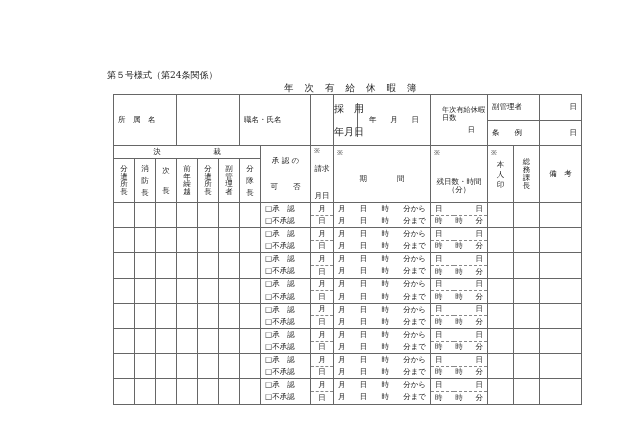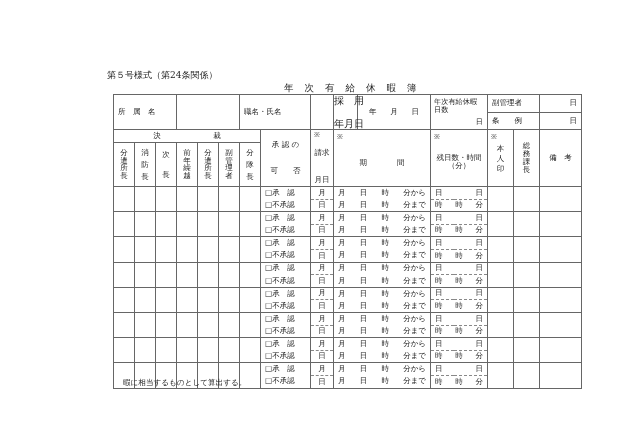--- a/index.html
+++ b/index.html
@@ -57,21 +57,21 @@
           <span>採　用</span>
           <span>年月日</span>
         </div>
         <div style="flex:1;display:flex;align-items:center;justify-content:space-around;padding:0 4px">
           <span>年</span>
           <span>月</span>
           <span>日</span>
         </div>
       </div>
     </td>
-    <td colspan="2" rowspan="2" style="padding:0">
+    <td colspan="2" rowspan="2" style="padding:8px">
       <div style="height:34px;position:relative;text-align:left;padding-left:3px;font-size:7.2px">
         <div style="padding-top:3px">年次有給休暇</div>
         <div>日数</div>
         <div style="position:absolute;right:4px;bottom:3px">日</div>
       </div>
     </td>
     <td colspan="2" class="left">副管理者</td>
     <td class="right">日</td>
   </tr>
   <tr class="hdr-top" style="height:17px">
@@ -96,21 +96,21 @@
     </td>
     <td rowspan="2" colspan="1" style="padding:0">
       <div style="height:52px;display:flex;flex-direction:column">
         <span class="mark" style="padding-top:2px">※</span>
         <span style="flex:1;display:flex;align-items:center;justify-content:center">期　　　　間</span>
       </div>
     </td>
     <td rowspan="2" colspan="2" style="padding:0">
       <div style="height:52px;display:flex;flex-direction:column">
         <span class="mark" style="padding-top:2px">※</span>
-        <span style="margin-top:12px">残日数・時間</span>
+        <span style="margin-top:20px">残日数・時間</span>
         <span>（分）</span>
       </div>
     </td>
     <td rowspan="2" style="padding:0">
       <div style="height:52px;display:flex;flex-direction:column;align-items:center">
         <span class="mark" style="align-self:flex-start;padding-top:2px">※</span>
         <span class="vtext" style="margin-top:2px;line-height:1.35">本人印</span>
       </div>
     </td>
     <td rowspan="2" style="padding:0">
@@ -503,14 +503,13 @@
             <span>時</span>
             <span>時</span>
             <span>分</span>
           </div>
         </td>
       </tr>
     </tbody>
 </table>
 
 <div class="note">
-  <span class="l2">暇に相当するものとして算出する。</span>
 </div>
 
 </body></html>

